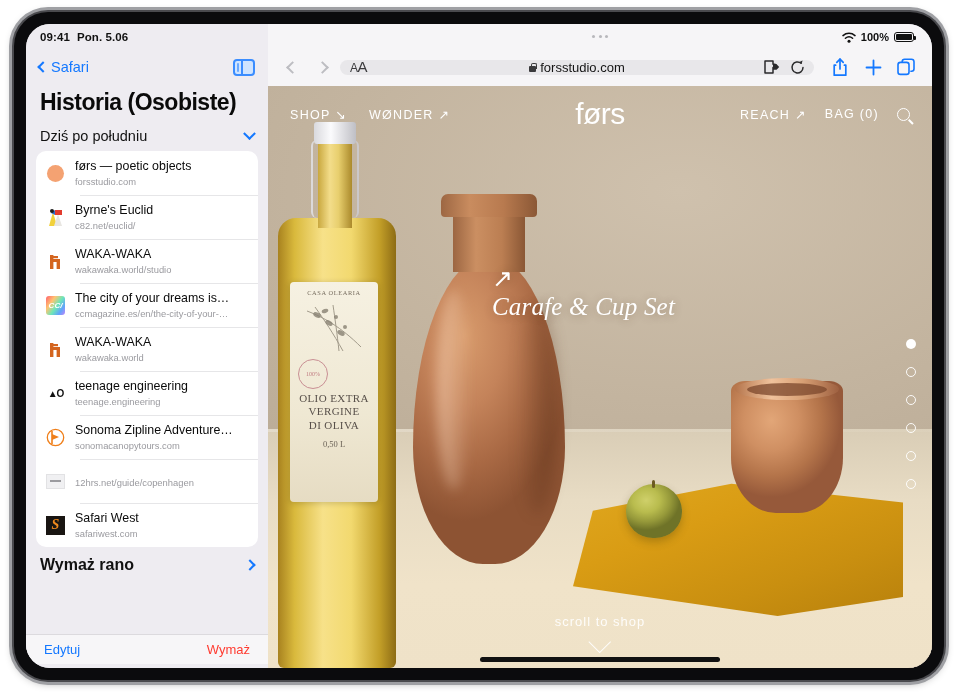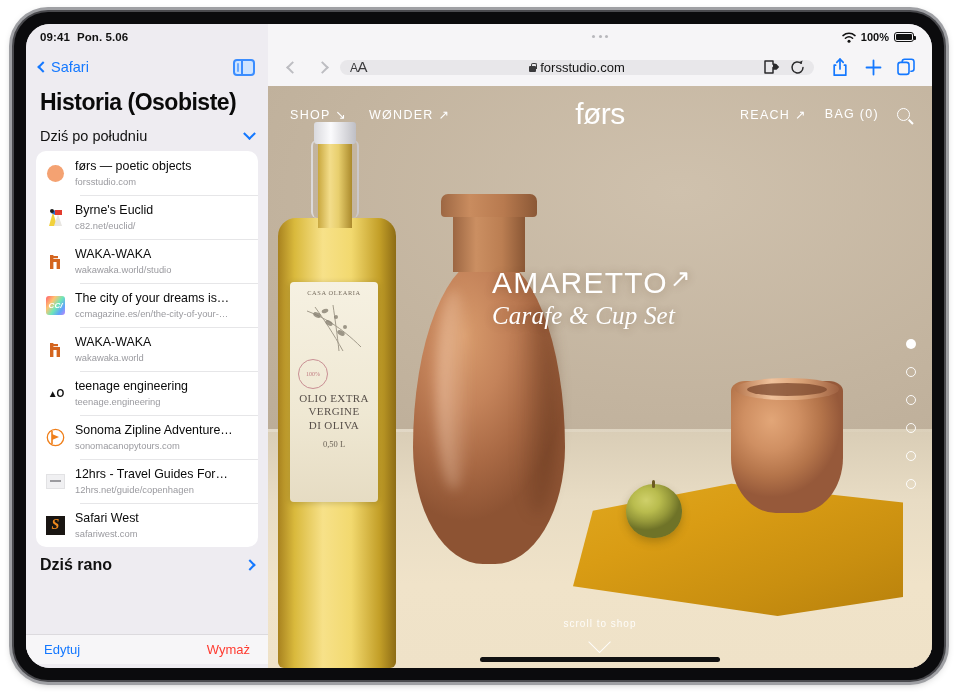--- a/index.html
+++ b/index.html
@@ -213,21 +213,21 @@
   .hero-s{ font-family:"Liberation Serif", serif; font-style:italic; font-size:25px;
     margin-top:2px; letter-spacing:.2px; }
 
   .dots{ position:absolute; right:16px; top:253px; display:flex; flex-direction:column;
     gap:18px; z-index:6; }
   .dot{ width:10px;height:10px;border-radius:50%;border:1.4px solid rgba(255,255,255,.92); }
   .dot.on{ background:#fff; }
 
   .scroll{ position:absolute; left:50%; transform:translateX(-50%); bottom:18px;
     text-align:center; color:rgba(255,255,255,.9); z-index:6; }
-  .scroll-t{ font-size:10px; letter-spacing:1px; }
+  .scroll-t{ font-size:13px; letter-spacing:1px; }
   .scroll-c{ width:16px;height:16px;margin:5px auto 0;
     border-right:1.6px solid rgba(255,255,255,.9); border-bottom:1.6px solid rgba(255,255,255,.9);
     transform:rotate(45deg); }
 
   .homebar{ position:absolute; left:50%; transform:translateX(-50%); bottom:6px;
     width:240px; height:5px; background:#111; border-radius:3px; z-index:9; }
 </style>
 </head>
 <body>
 
@@ -349,39 +349,38 @@
           </div>
         </div>
 
         <div class="row">
           <div class="fav">
               <div class="fv-12">
                 <i></i>
               </div>
             </div>
           <div class="rtext">
-            <div class="rtitle">12hrs - Travel Guides For…</div>
             <div class="rurl">12hrs.net/guide/copenhagen</div>
           </div>
         </div>
 
         <div class="row">
           <div class="fav">
               <div class="fv-safariwest">S</div>
             </div>
           <div class="rtext">
             <div class="rtitle">Safari West</div>
             <div class="rurl">safariwest.com</div>
           </div>
         </div>
 
       </div>
 
       <div class="grouphead sb-bottomgroup">
-        <span style="font-size:16px;font-weight:bold;">Dziś rano</span>
+        <span style="font-size:16px;font-weight:bold;">Wymaż rano</span>
         <span class="chev-r"></span>
       </div>
 
       <div class="sbfoot">
         <span class="f-edit">Edytuj</span>
         <span class="f-clear">Wymaż</span>
       </div>
     </div>
 
     <div id="browser">
@@ -518,21 +517,20 @@
         </div>
 
         <div class="cup">
           <div class="cu-body"></div>
           <div class="cu-rim"></div>
           <div class="cu-in"></div>
         </div>
 
         <div class="hero">
           <div class="hero-t">
-            <span>AMARETTO</span>
             <span class="hero-arrow">↗</span>
           </div>
           <div class="hero-s">Carafe &amp; Cup Set</div>
         </div>
 
         <div class="dots">
           <span class="dot on"></span>
           <span class="dot"></span>
           <span class="dot"></span>
           <span class="dot"></span>

